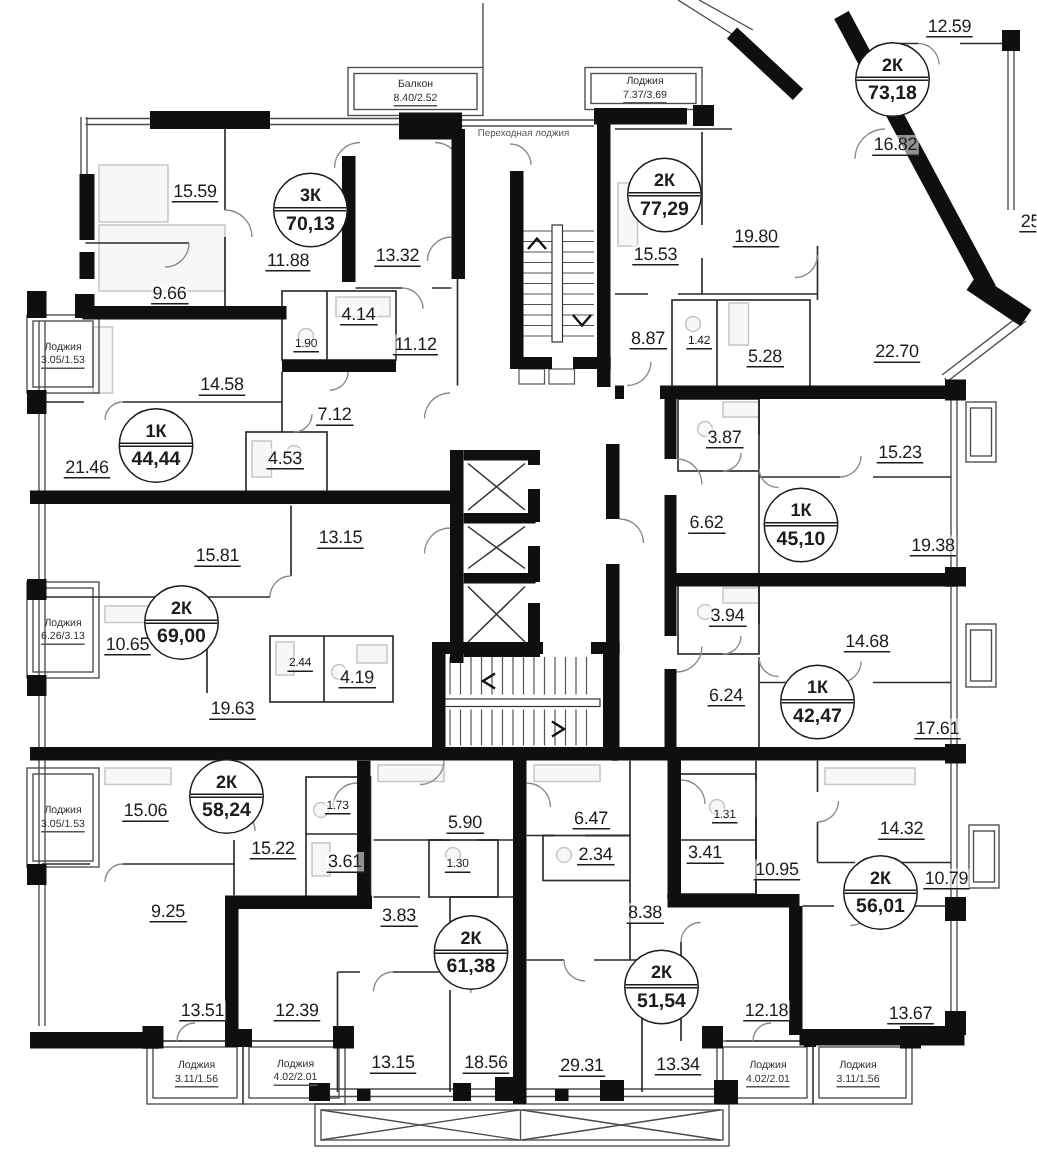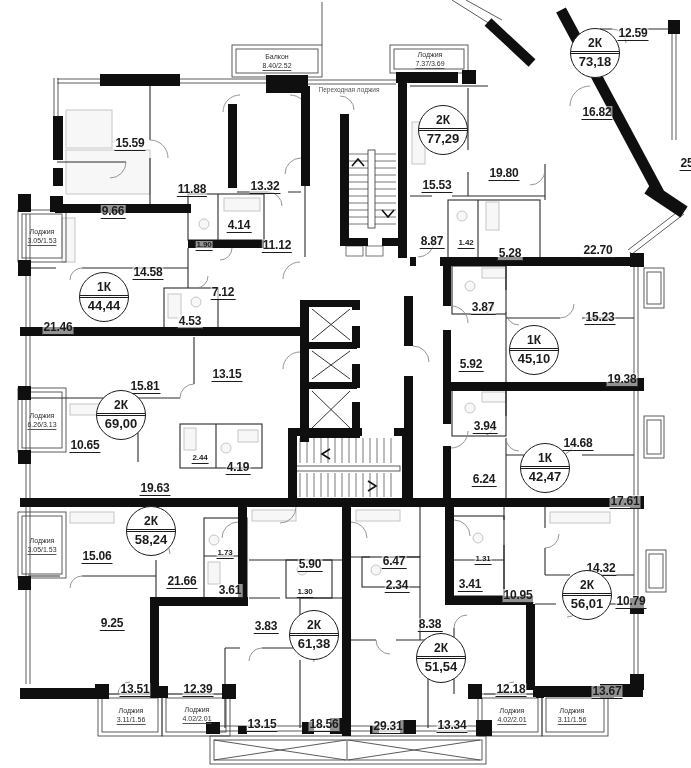--- a/index.html
+++ b/index.html
@@ -1,21 +1,21 @@
 <!DOCTYPE html>
 <html><head>
 <meta charset="utf-8">
 <style>
   html,body{margin:0;padding:0;background:#fff;}
   .stage{position:relative;width:691px;height:768px;background:#fff;overflow:hidden;
          font-family:"Liberation Sans",sans-serif;color:#1c1c1c;}
   .stage svg{position:absolute;left:0;top:0;z-index:1;}
-  .room{position:absolute;transform:translate(-50%,-50%);font-size:12px;font-weight:700;
+  .room{position:absolute;transform:translate(-50%,-50%);font-size:12px;font-weight:400;
         letter-spacing:-0.2px;border-bottom:1.2px solid #1c1c1c;padding:0 1px 1px;
-        white-space:nowrap;z-index:2;background:rgba(255,255,255,.55);line-height:1;margin-top:16px;}
+        white-space:nowrap;z-index:2;background:rgba(255,255,255,.55);line-height:1;}
   .room.sm{font-size:8px;border-bottom-width:1px;}
   .badge{position:absolute;width:50px;height:50px;border:1.6px solid #1c1c1c;border-radius:50%;
          background:#fff;transform:translate(-50%,-50%);display:flex;flex-direction:column;
          align-items:center;justify-content:center;z-index:3;box-sizing:border-box;}
   .badge .u-type{font-size:12px;font-weight:600;line-height:1.05;}
   .badge .u-div{width:100%;height:3px;border-top:1px solid #1c1c1c;border-bottom:1px solid #1c1c1c;
          margin:1px 0;box-sizing:border-box;}
   .badge .u-area{font-size:13px;font-weight:600;line-height:1.05;}
   .loggia{position:absolute;transform:translate(-50%,-50%);font-size:7px;line-height:8.5px;
           text-align:center;color:#2f2f2f;white-space:nowrap;z-index:2;}
@@ -237,20 +237,25 @@
         <rect x="604" y="684" width="38" height="11"></rect>
     <rect x="396" y="72" width="62" height="11"></rect>
         <rect x="462" y="70" width="14" height="14"></rect>
     <rect x="668" y="20" width="12" height="14"></rect>
     <line x1="561" y1="10" x2="659" y2="193" stroke="#0f0f0f" stroke-width="11"></line>
     <line x1="488" y1="22" x2="532" y2="63" stroke="#0f0f0f" stroke-width="10"></line>
     <line x1="648" y1="188" x2="684" y2="212" stroke="#0f0f0f" stroke-width="13"></line>
   </g>
 </svg>
 
+<div class="badge" style="left:207px;top:140px">
+      <span class="u-type">3К</span>
+      <span class="u-div"></span>
+      <span class="u-area">70,13</span>
+    </div>
 <div class="badge" style="left:443px;top:130px">
       <span class="u-type">2К</span>
       <span class="u-div"></span>
       <span class="u-area">77,29</span>
     </div>
 <div class="badge" style="left:595px;top:53px">
       <span class="u-type">2К</span>
       <span class="u-div"></span>
       <span class="u-area">73,18</span>
     </div>
@@ -307,21 +312,21 @@
 <span class="room" style="left:190px;top:306px">4.53</span>
 <span class="room" style="left:58px;top:312px">21.46</span>
 <span class="room" style="left:145px;top:371px">15.81</span>
 <span class="room" style="left:227px;top:359px">13.15</span>
 <span class="room" style="left:85px;top:430px">10.65</span>
 <span class="room sm" style="left:200px;top:443px">2.44</span>
 <span class="room" style="left:238px;top:452px">4.19</span>
 <span class="room" style="left:155px;top:473px">19.63</span>
 <span class="room" style="left:97px;top:541px">15.06</span>
 <span class="room sm" style="left:225px;top:538px">1.73</span>
-<span class="room" style="left:182px;top:566px">21.66</span>
+<span class="room" style="left:182px;top:566px">15.22</span>
 <span class="room" style="left:230px;top:575px">3.61</span>
 <span class="room" style="left:112px;top:608px">9.25</span>
 <span class="room" style="left:135px;top:674px">13.51</span>
 <span class="room" style="left:198px;top:674px">12.39</span>
 <span class="room" style="left:310px;top:549px">5.90</span>
 <span class="room sm" style="left:305px;top:577px">1.30</span>
 <span class="room" style="left:266px;top:611px">3.83</span>
 <span class="room" style="left:262px;top:709px">13.15</span>
 <span class="room" style="left:324px;top:709px">18.56</span>
 <span class="room" style="left:394px;top:546px">6.47</span>
@@ -336,21 +341,21 @@
 <span class="room" style="left:601px;top:553px">14.32</span>
 <span class="room" style="left:631px;top:586px">10.79</span>
 <span class="room" style="left:607px;top:676px">13.67</span>
 <span class="room" style="left:437px;top:170px">15.53</span>
 <span class="room" style="left:504px;top:158px">19.80</span>
 <span class="room" style="left:432px;top:226px">8.87</span>
 <span class="room sm" style="left:466px;top:228px">1.42</span>
 <span class="room" style="left:510px;top:238px">5.28</span>
 <span class="room" style="left:598px;top:235px">22.70</span>
 <span class="room" style="left:483px;top:292px">3.87</span>
-<span class="room" style="left:471px;top:349px">5.92</span>
+<span class="room" style="left:471px;top:349px">6.62</span>
 <span class="room" style="left:600px;top:302px">15.23</span>
 <span class="room" style="left:622px;top:364px">19.38</span>
 <span class="room" style="left:485px;top:411px">3.94</span>
 <span class="room" style="left:484px;top:464px">6.24</span>
 <span class="room" style="left:578px;top:428px">14.68</span>
 <span class="room" style="left:625px;top:486px">17.61</span>
 <span class="room" style="left:633px;top:18px">12.59</span>
 <span class="room" style="left:597px;top:97px">16.82</span>
 <span class="room" style="left:687px;top:148px">25</span>
 

